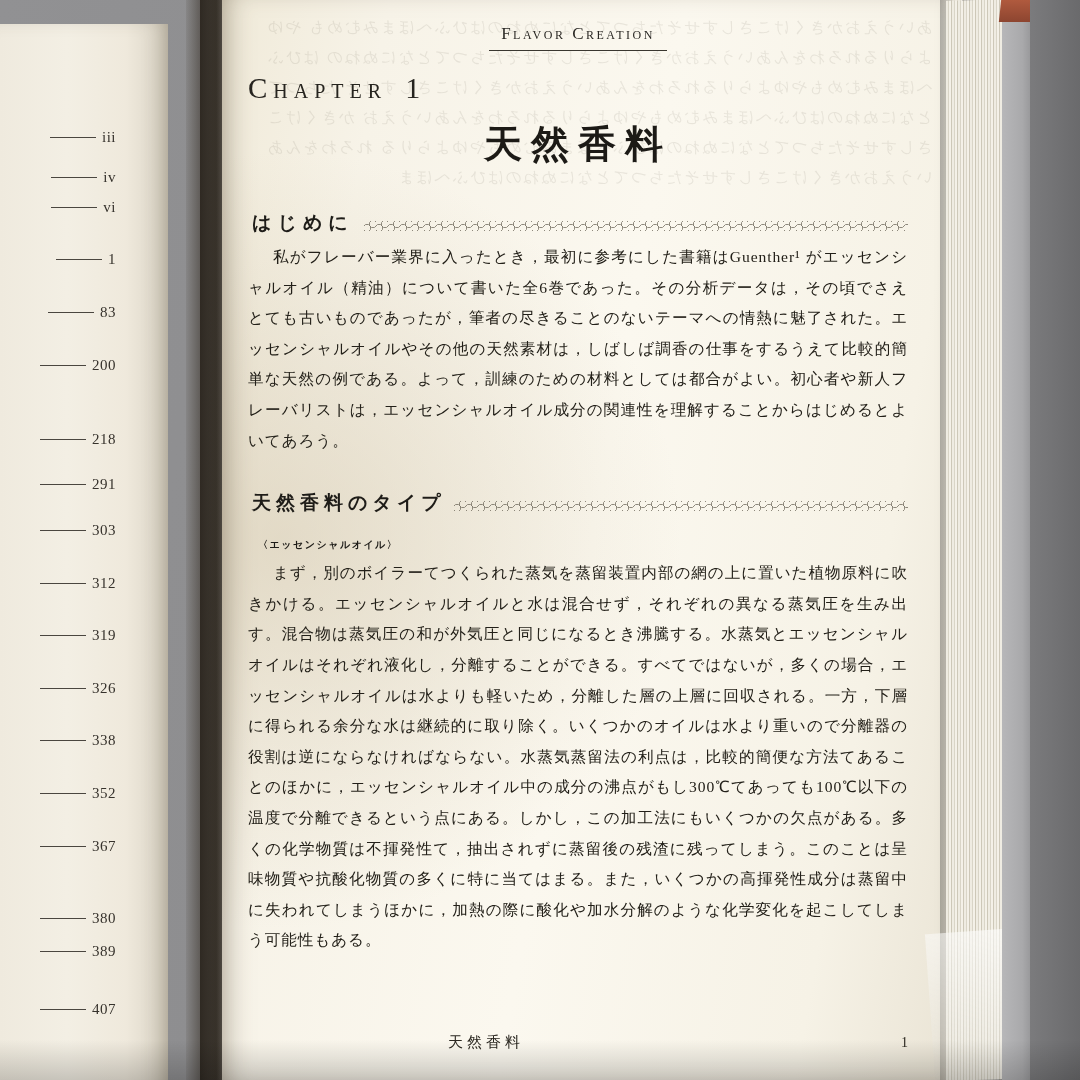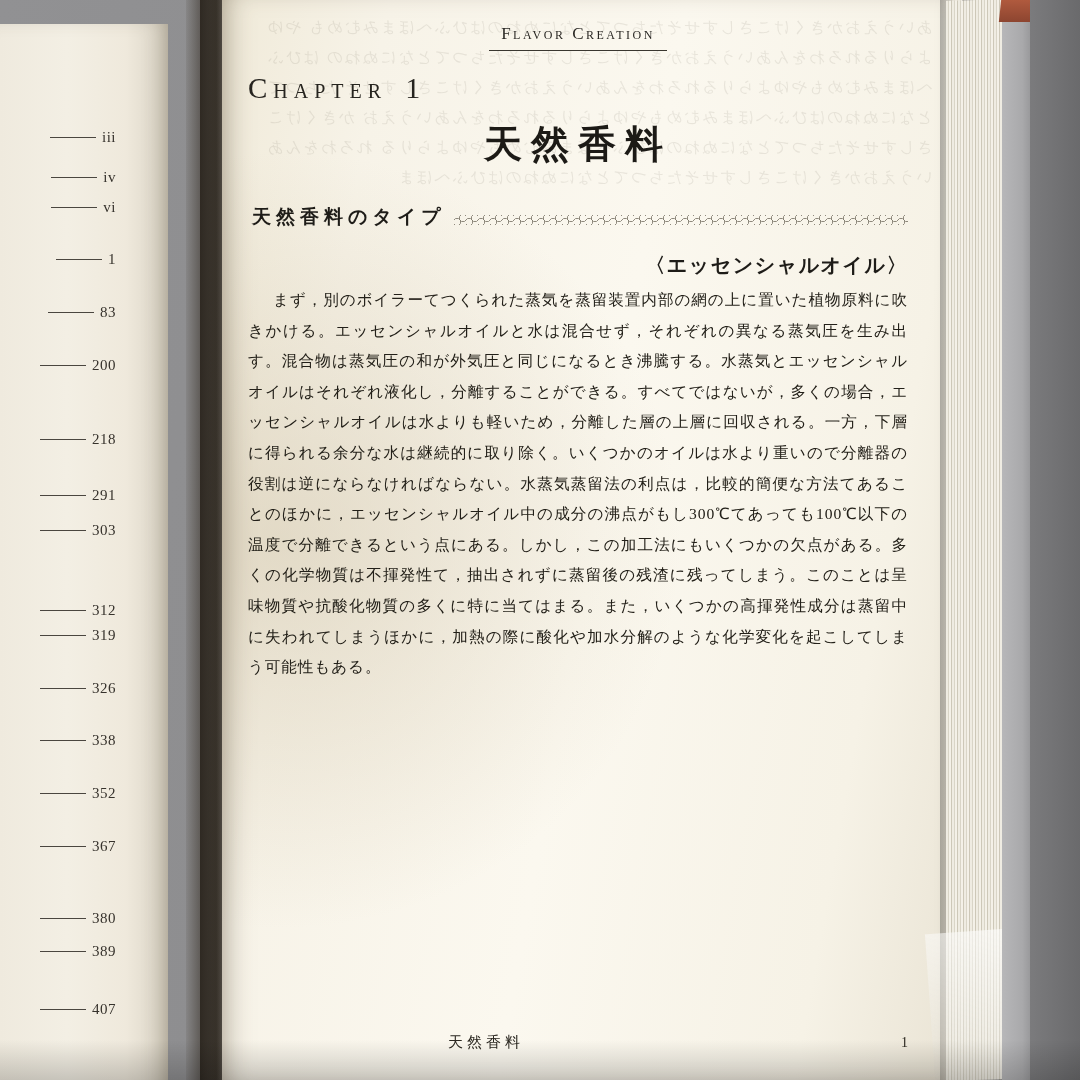--- a/index.html
+++ b/index.html
@@ -172,25 +172,24 @@
   .sec-h2 .t {
     font-size: 19px;
     font-weight: 700;
     letter-spacing: 5px;
     color: #1e1c18;
     white-space: nowrap;
   }
 
   .sec-h3 {
     margin: 22px 0 2px 10px;
-    font-size: 20px;
+    font-size: 10px;
     font-weight: 700;
     letter-spacing: 1.5px;
     color: #1e1c18;
-    text-align: right;
   }
 
   p.body {
     margin: 6px 0 0 0;
     font-size: 15.6px;
     line-height: 30.6px;
     letter-spacing: .9px;
     text-align: justify;
     text-justify: inter-ideograph;
     color: #232019;
@@ -277,23 +276,23 @@
 
   <div class="left-page">
     <div class="toc" id="toc">
         <div class="toc-row" style="top: 105px;"><span class="toc-dash"></span><span>iii</span></div>
         <div class="toc-row" style="top: 145px;"><span class="toc-dash"></span><span>iv</span></div>
         <div class="toc-row" style="top: 175px;"><span class="toc-dash"></span><span>vi</span></div>
         <div class="toc-row" style="top: 227px;"><span class="toc-dash"></span><span>1</span></div>
         <div class="toc-row" style="top: 280px;"><span class="toc-dash"></span><span>83</span></div>
         <div class="toc-row" style="top: 333px;"><span class="toc-dash"></span><span>200</span></div>
         <div class="toc-row" style="top: 407px;"><span class="toc-dash"></span><span>218</span></div>
-        <div class="toc-row" style="top: 463px;"><span class="toc-dash"></span><span>291</span></div>
+        <div class="toc-row" style="top: 452px;"><span class="toc-dash"></span><span>291</span></div>
         <div class="toc-row" style="top: 498px;"><span class="toc-dash"></span><span>303</span></div>
-        <div class="toc-row" style="top: 578px;"><span class="toc-dash"></span><span>312</span></div>
+        <div class="toc-row" style="top: 551px;"><span class="toc-dash"></span><span>312</span></div>
         <div class="toc-row" style="top: 603px;"><span class="toc-dash"></span><span>319</span></div>
         <div class="toc-row" style="top: 656px;"><span class="toc-dash"></span><span>326</span></div>
         <div class="toc-row" style="top: 708px;"><span class="toc-dash"></span><span>338</span></div>
         <div class="toc-row" style="top: 761px;"><span class="toc-dash"></span><span>352</span></div>
         <div class="toc-row" style="top: 814px;"><span class="toc-dash"></span><span>367</span></div>
         <div class="toc-row" style="top: 886px;"><span class="toc-dash"></span><span>380</span></div>
         <div class="toc-row" style="top: 919px;"><span class="toc-dash"></span><span>389</span></div>
         <div class="toc-row" style="top: 977px;"><span class="toc-dash"></span><span>407</span></div>
       </div>
   </div>
@@ -316,20 +315,25 @@
 
       <div class="hdr-flavor">Flavor Creation</div>
       <div class="hdr-rule"></div>
 
       <div class="hdr-chapter">
         <span>Chapter</span><span class="num">1</span>
       </div>
 
       <div class="hdr-title">天然香料</div>
 
+      <div class="sec-h1">
+        <span class="t">はじめに</span>
+        <span class="wave"></span>
+      </div>
+      <p class="body indent">私がフレーバー業界に入ったとき，最初に参考にした書籍はGuenther¹ がエッセンシャルオイル（精油）について書いた全6巻であった。その分析データは，その頃でさえとても古いものであったが，筆者の尽きることのないテーマへの情熱に魅了された。エッセンシャルオイルやその他の天然素材は，しばしば調香の仕事をするうえて比較的簡単な天然の例である。よって，訓練のための材料としては都合がよい。初心者や新人フレーバリストは，エッセンシャルオイル成分の関連性を理解することからはじめるとよいてあろう。</p>
 
       <div class="sec-h2">
         <span class="t">天然香料のタイプ</span>
         <span class="wave"></span>
       </div>
       <div class="sec-h3">〈エッセンシャルオイル〉</div>
       <p class="body indent">まず，別のボイラーてつくられた蒸気を蒸留装置内部の網の上に置いた植物原料に吹きかける。エッセンシャルオイルと水は混合せず，それぞれの異なる蒸気圧を生み出す。混合物は蒸気圧の和が外気圧と同じになるとき沸騰する。水蒸気とエッセンシャルオイルはそれぞれ液化し，分離することができる。すべてではないが，多くの場合，エッセンシャルオイルは水よりも軽いため，分離した層の上層に回収される。一方，下層に得られる余分な水は継続的に取り除く。いくつかのオイルは水より重いので分離器の役割は逆にならなければならない。水蒸気蒸留法の利点は，比較的簡便な方法てあることのほかに，エッセンシャルオイル中の成分の沸点がもし300℃てあっても100℃以下の温度で分離できるという点にある。しかし，この加工法にもいくつかの欠点がある。多くの化学物質は不揮発性て，抽出されずに蒸留後の残渣に残ってしまう。このことは呈味物質や抗酸化物質の多くに特に当てはまる。また，いくつかの高揮発性成分は蒸留中に失われてしまうほかに，加熱の際に酸化や加水分解のような化学変化を起こしてしまう可能性もある。</p>
 
     </div>
 

